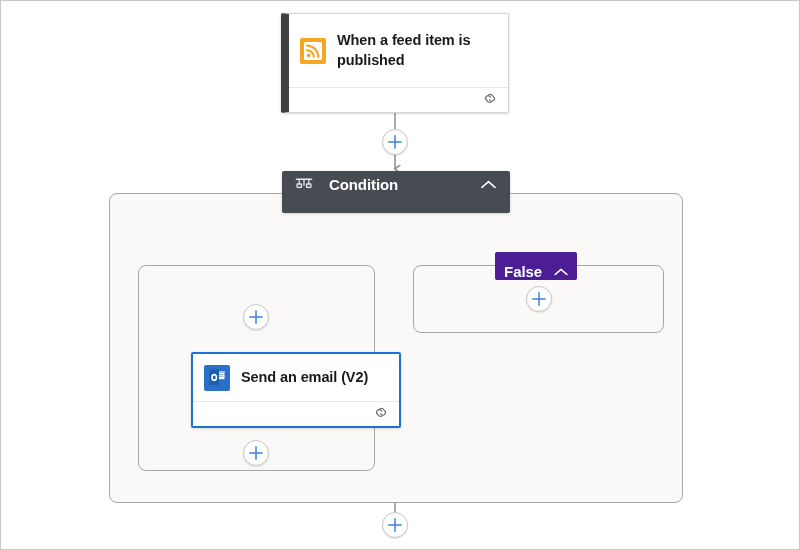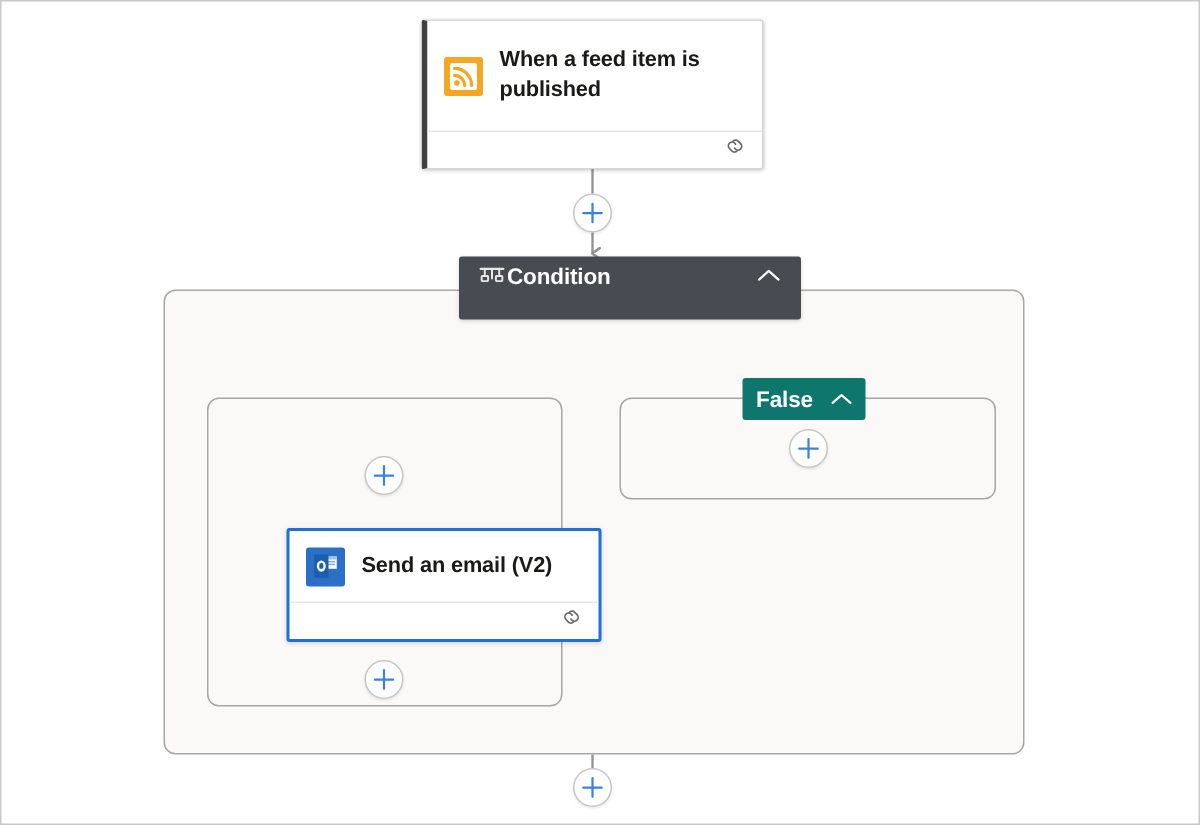--- a/index.html
+++ b/index.html
@@ -27,21 +27,21 @@
   
   .card {
     position: absolute;
     background: #ffffff;
     border: 1px solid #d6d6d6;
     box-shadow: 0 1px 3px rgba(0,0,0,0.13), 0 0 2px rgba(0,0,0,0.10);
     border-radius: 2px;
     display: flex;
     flex-direction: column;
   }
-  .card.trigger { border-left: 4px solid #404040; }
+  .card.trigger { border-left: 8px solid #404040; }
   .card.selected {
     border: 2px solid #1d72d2;
     box-shadow: 0 1px 3px rgba(0,0,0,0.13);
   }
   .card-head {
     display: flex;
     align-items: center;
     flex: 1 1 auto;
     padding: 9px 12px 9px 11px;
     gap: 11px;
@@ -87,23 +87,22 @@
     border-radius: 8px;
   }
 
   .cond-header {
     position: absolute;
     background: #474b52;
     border-radius: 2px;
     display: flex;
     align-items: center;
     padding: 0 14px 16px 13px;
-    gap: 1px;
+    gap: 16px;
     box-shadow: 0 1px 3px rgba(0,0,0,0.16);
-    margin-left: 24px;
   }
   .cond-title {
     font-size: 15px;
     font-weight: 600;
     color: #ffffff;
     flex: 1 1 auto;
     letter-spacing: -0.1px;
   }
   .chev { flex: 0 0 auto; display: block; }
 
@@ -111,21 +110,21 @@
   .branch-pill {
     position: absolute;
     display: flex;
     align-items: center;
     justify-content: center;
     gap: 12px;
     padding: 0 11px;
     border-radius: 2px;
   }
   .branch-pill.true  { background: #498205; }
-  .branch-pill.false { background: #0f766e; }
+  .branch-pill.false { background: #4c1d95; align-items: flex-end; }
   .branch-label {
     font-size: 15px;
     font-weight: 600;
     color: #ffffff;
     letter-spacing: -0.1px;
   }
 
   
   .plus-btn {
     position: absolute;

